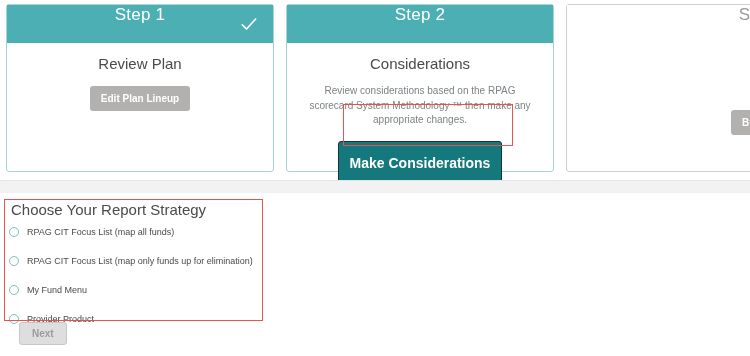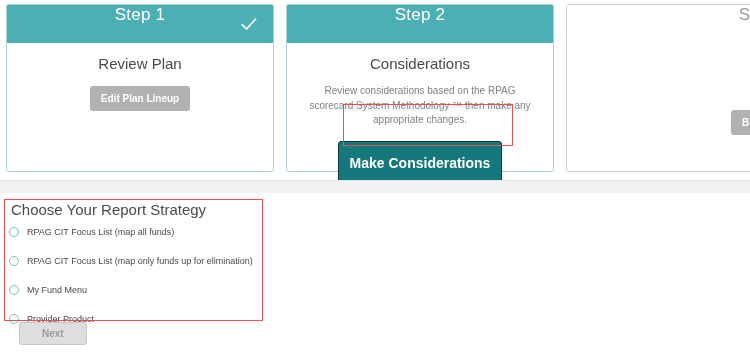--- a/index.html
+++ b/index.html
@@ -212,21 +212,21 @@
     position: absolute;
     left: 19px;
     top: 129px;
   }
   .btn-next {
     background: #dedede;
     color: #9b9b9b;
     border: 1px solid #c8c8c8;
     font-size: 10px;
     font-weight: bold;
-    padding: 5px 22px;
+    padding: 5px 12px;
     border-radius: 3px;
   }
 </style>
 </head>
 <body>
 
 <div class="steps-strip">
 
   <div class="steps-row">
 

